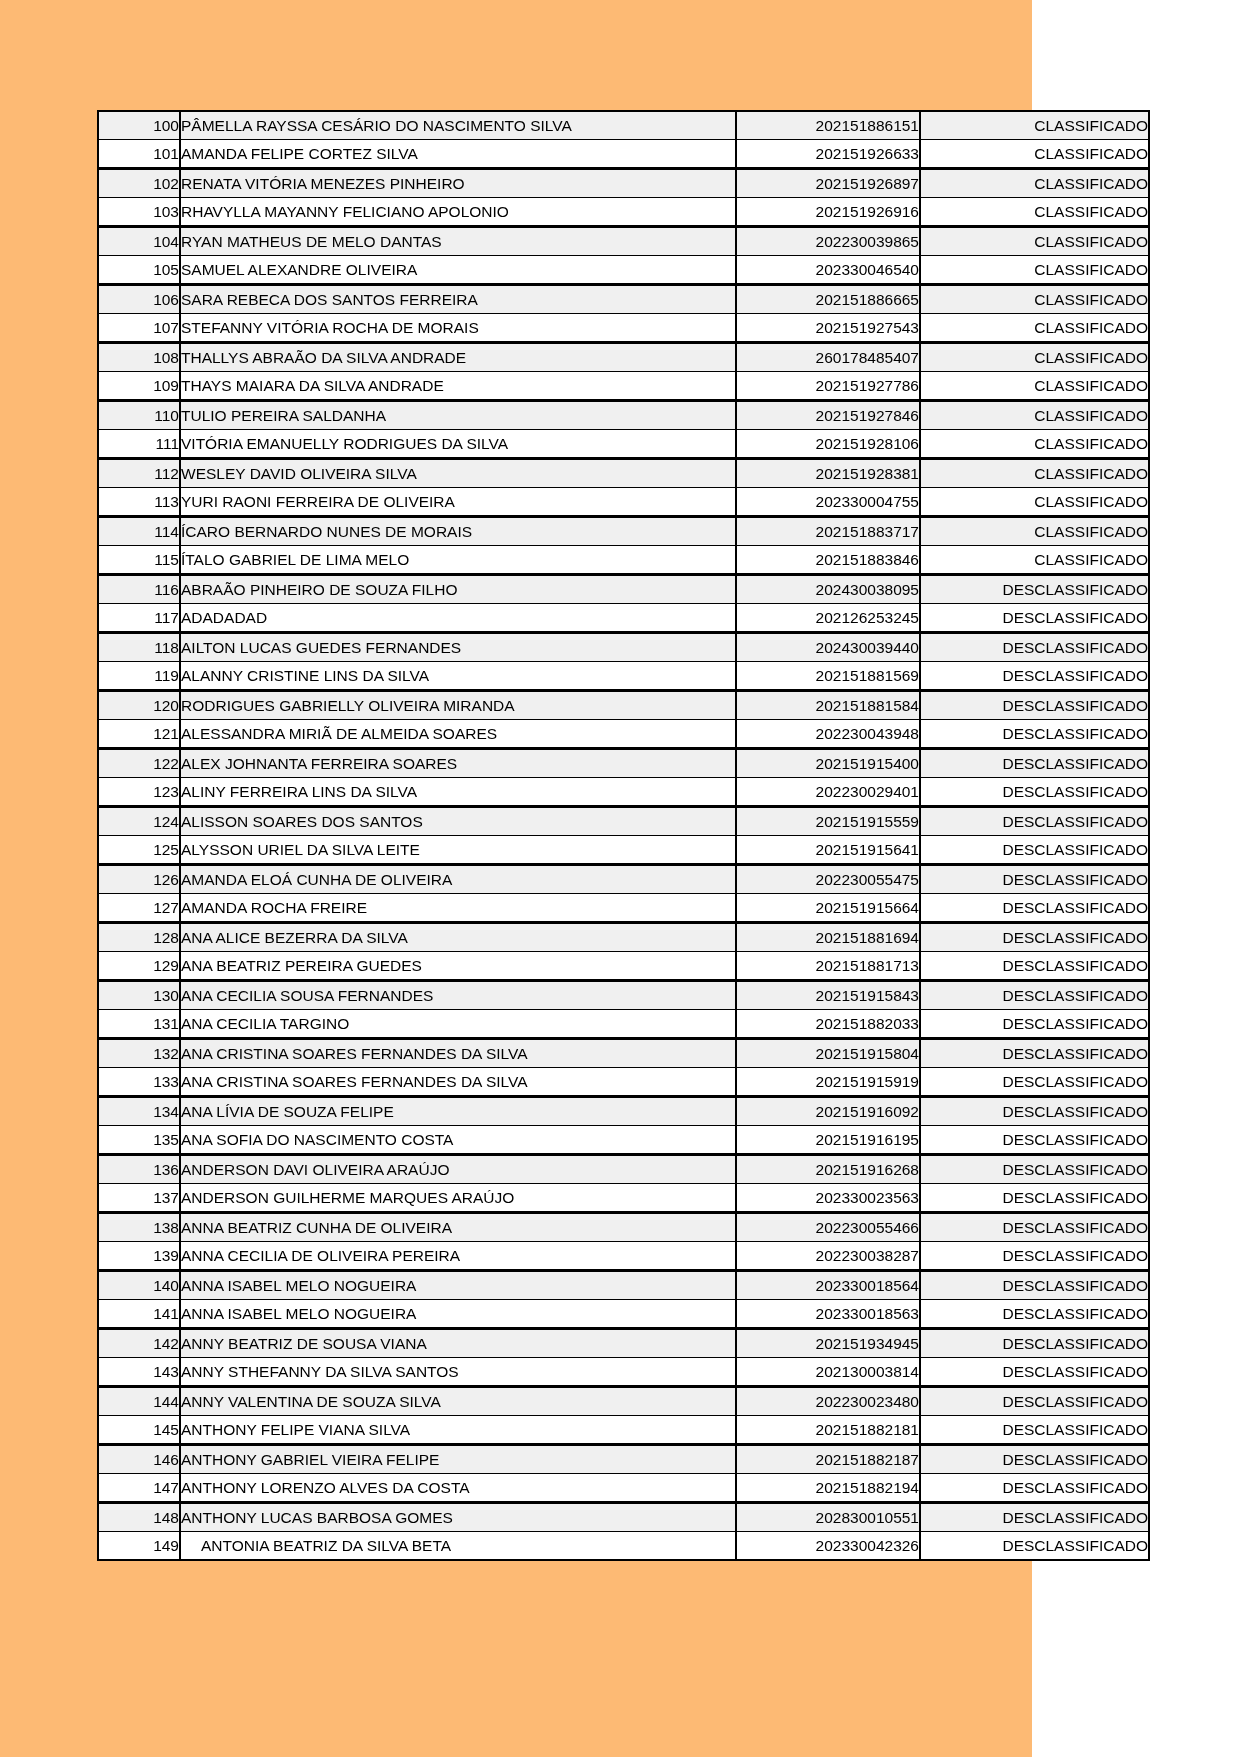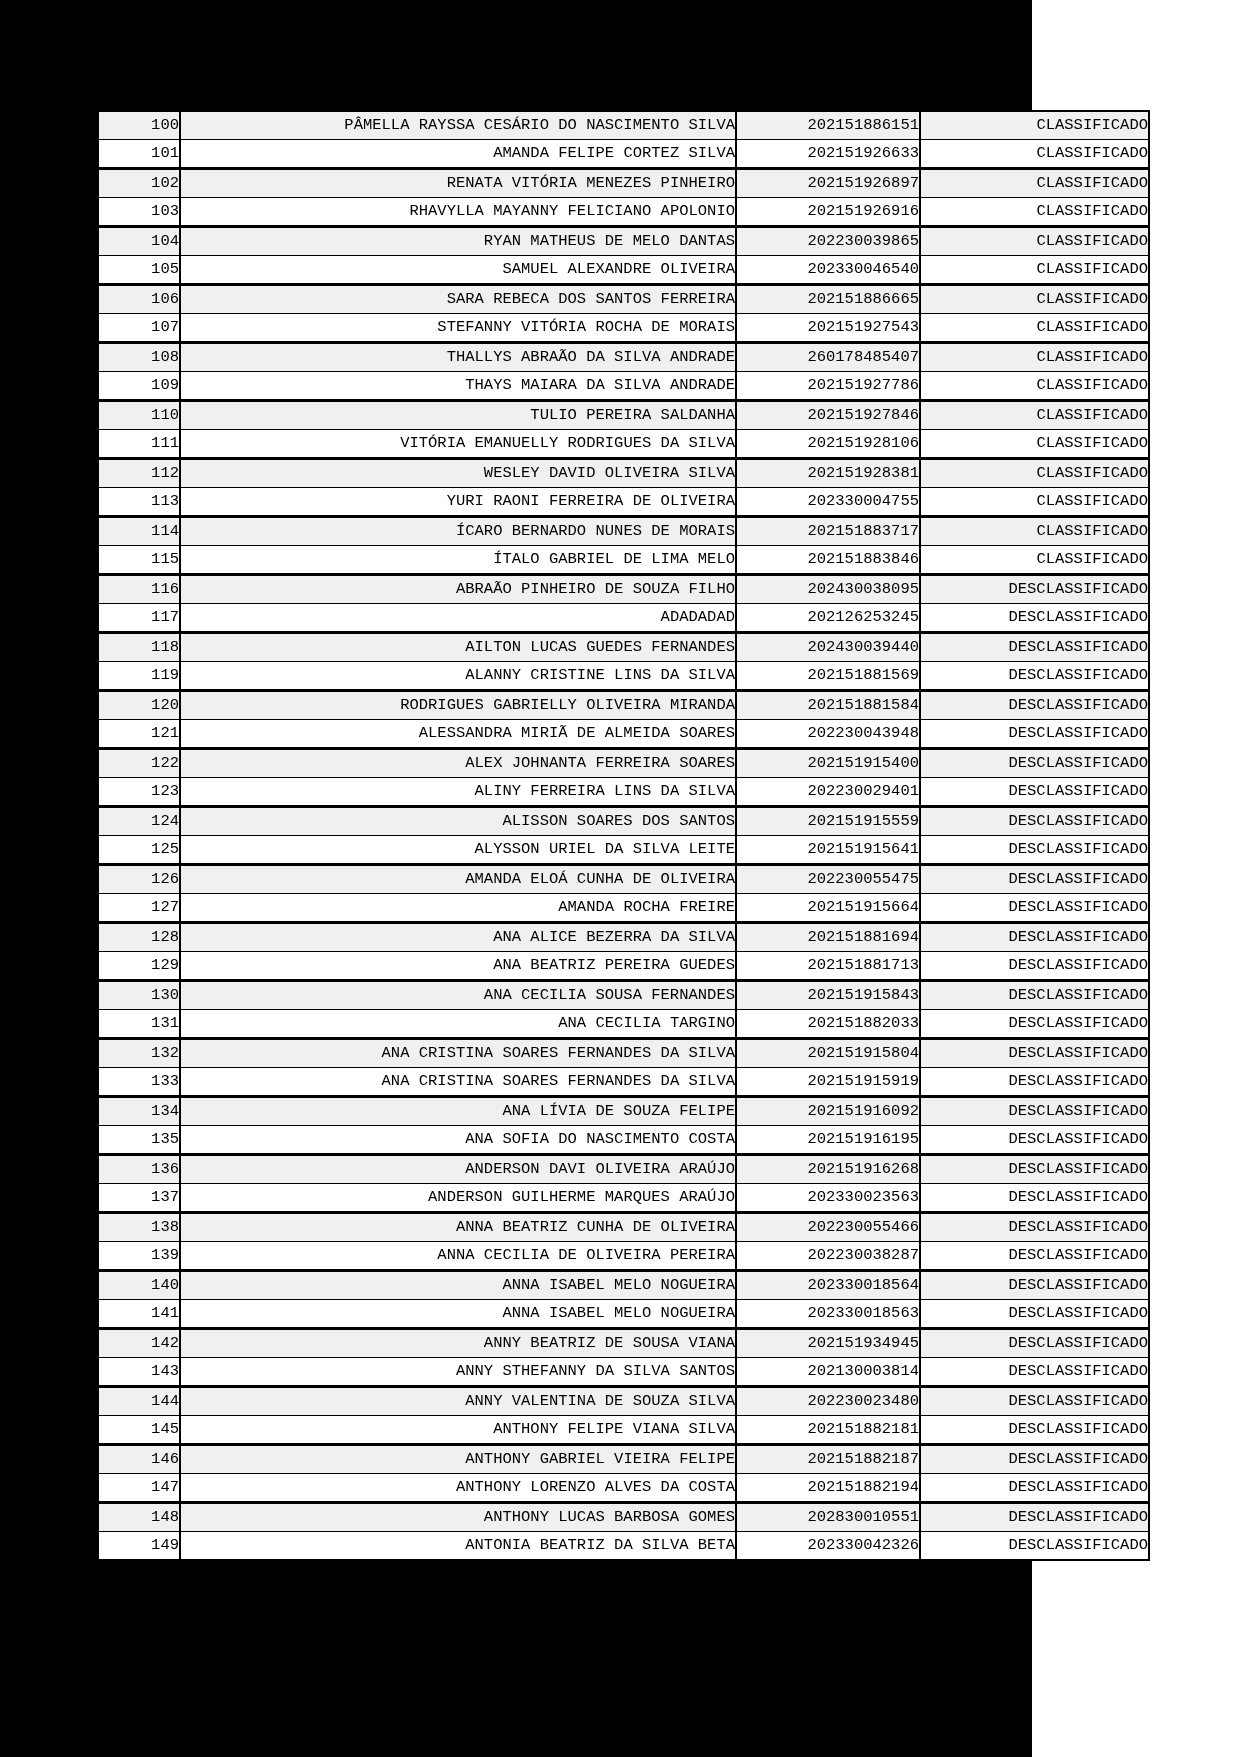--- a/index.html
+++ b/index.html
@@ -11,22 +11,21 @@
     width: 1242px;
     height: 1757px;
     overflow: hidden;
     font-family: "Liberation Sans", "DejaVu Sans", sans-serif;
     color: #000000;
   }
   .page {
     position: relative;
     width: 1032px;
     height: 1757px;
-    background: #000000;
-    font-family: Liberation Mono, monospace;
+    background: #fdba74;
   }
   table.results {
     position: absolute;
     left: 97px;
     top: 110px;
     border-collapse: collapse;
     table-layout: fixed;
     width: 1051px;
     border: 2px solid #000000;
   }
@@ -39,27 +38,27 @@
     padding: 0;
     font-size: 15.5px;
     line-height: 27px;
     white-space: nowrap;
     overflow: hidden;
   }
   
   table.results tr:nth-child(even) td { border-bottom-width: 3px; }
   table.results tr:nth-child(odd) td { border-top-width: 3px; }
   table.results tr:first-child td { border-top-width: 2px; }
-  table.results tr:last-child td { border-bottom-width: 2px; }
+  table.results tr:last-child td { border-bottom-width: 2px; padding-left: 20px; }
   
   table.results tr:nth-child(odd) td { background: #f0f0f0; }
   table.results tr:nth-child(even) td { background: #ffffff; }
 
   td.rank   { text-align: right;  padding-right: 9px; }
-  td.name   { text-align: right;   padding-left: 7px; }
+  td.name   { text-align: left;   padding-left: 7px; }
   td.regnum { text-align: right; }
   td.status { text-align: right; }
 </style>
 </head>
 <body>
 
 <div class="page">
   <table class="results">
     <colgroup>
       <col style="width:82px">

